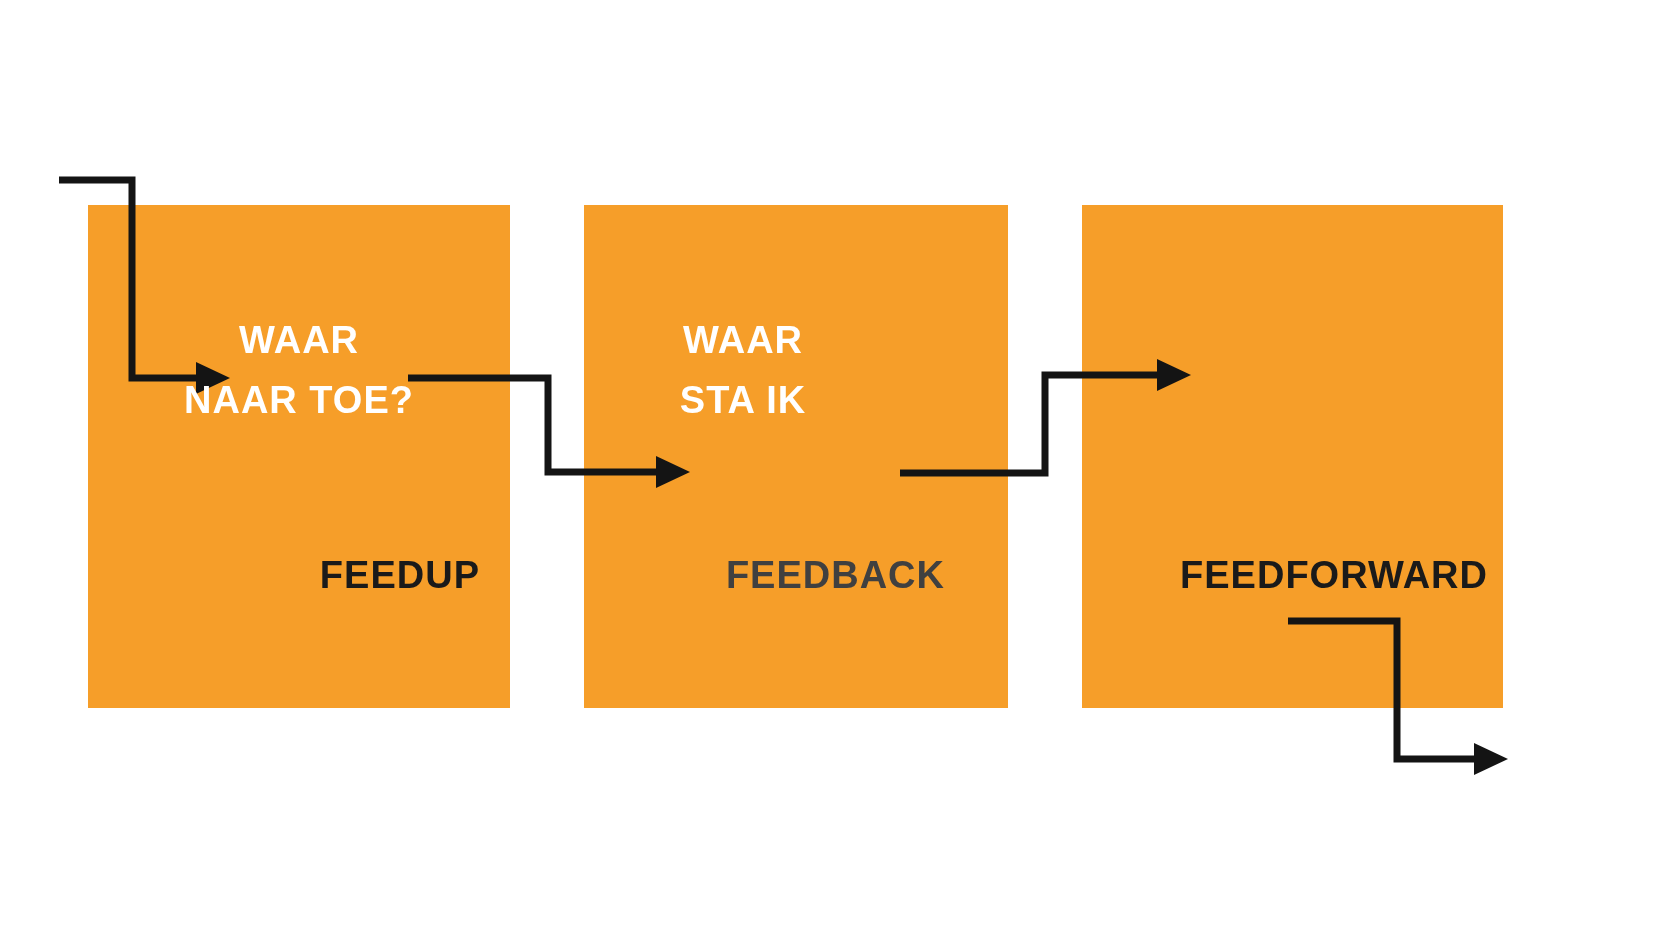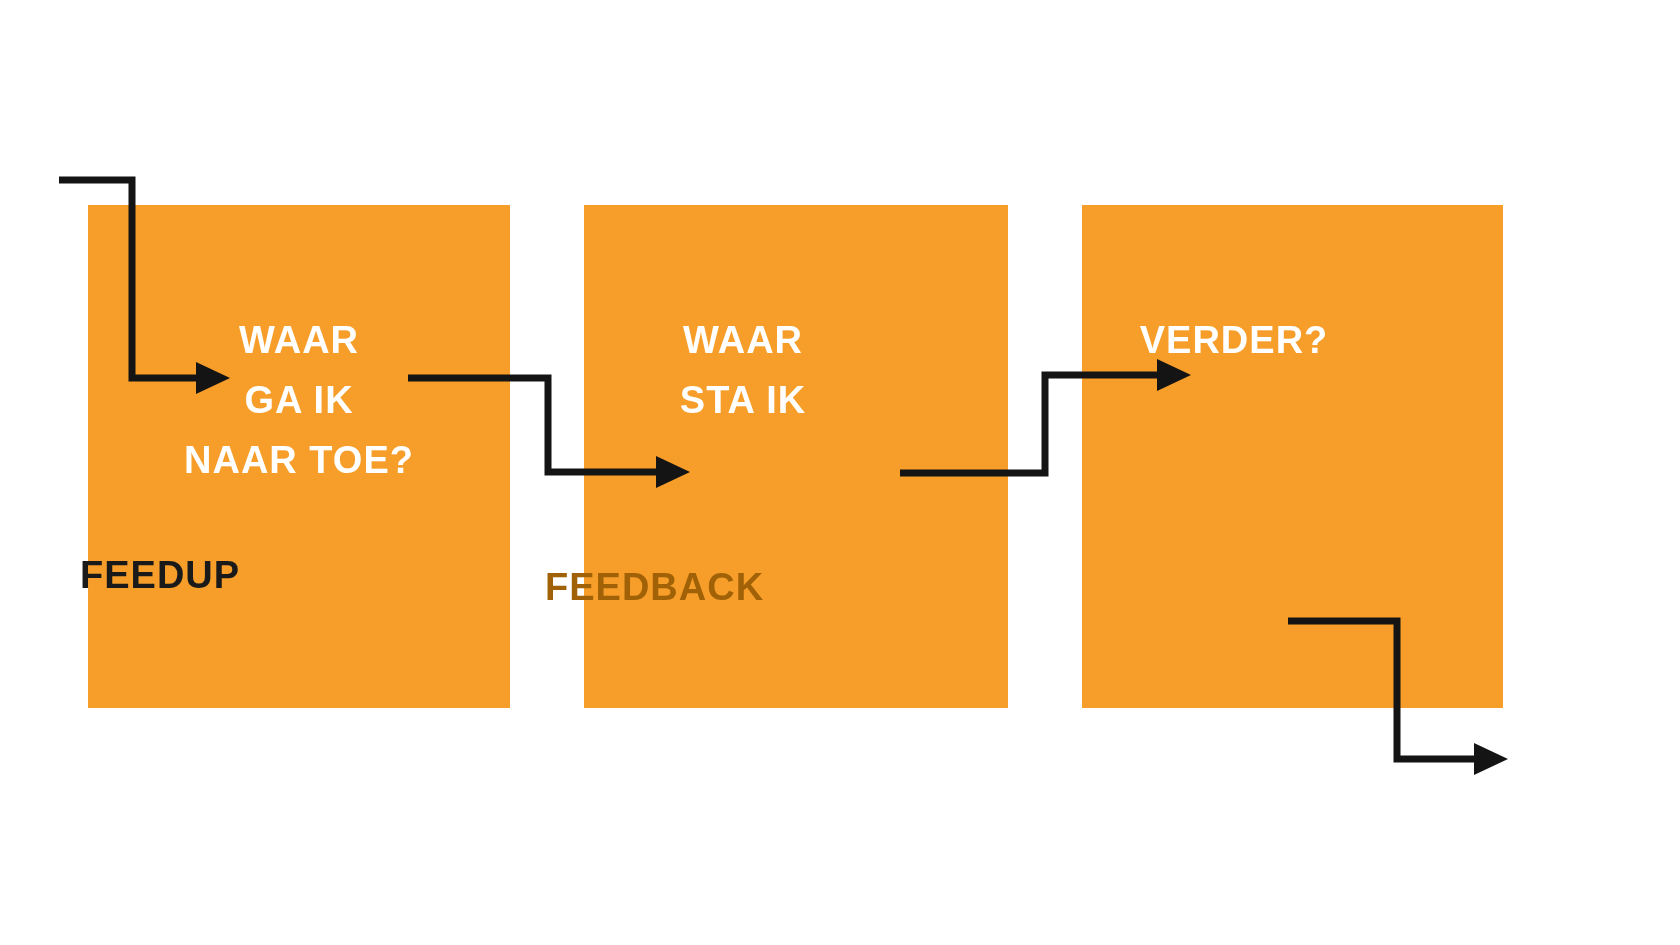--- a/index.html
+++ b/index.html
@@ -36,21 +36,21 @@
   }
   .question--1 { left: 99px; }
   .question--2 { left: 543px; }
   .question--3 { left: 1034px; }
   .question div { white-space: nowrap; }
 
   .label {
     position: absolute;
     top: 555px;
     width: 400px;
-    text-align: left;
+    text-align: right;
     font-size: 38px;
     font-weight: bold;
     line-height: 40px;
     letter-spacing: 1px;
   }
   .label--1 { left: 80px; }
   .label--2 { left: 545px; }
   .label--3 { left: 1088px; }
 
   .arrows {
@@ -91,27 +91,26 @@
       <polygon points="1191,375 1157,359 1157,391" stroke="none"></polygon>
     </g>
     <g style="stroke: rgb(20, 20, 20); fill: rgb(20, 20, 20);">
       <polyline points="1288,621 1397,621 1397,759 1480,759"></polyline>
       <polygon points="1508,759 1474,743 1474,775" stroke="none"></polygon>
     </g>
   </svg>
 
   <div class="question question--1" style="color: rgb(255, 255, 255);">
     <div>WAAR</div>
-    <div>GA IK</div>
     <div>NAAR TOE?</div>
   </div>
   <div class="question question--2" style="color: rgb(255, 255, 255);">
     <div>WAAR</div>
     <div>STA IK</div>
   </div>
   <div class="question question--3" style="color: rgb(255, 255, 255);">
-    <div>VERDER?</div>
   </div>
 
   <div class="label label--1" style="color: rgb(26, 26, 26);">FEEDUP</div>
-  <div class="label label--2" style="color: #a16207; margin-top: 12px;">FEEDBACK</div>
+  <div class="label label--2" style="color: #404040;">FEEDBACK</div>
+  <div class="label label--3" style="color: rgb(26, 26, 26);">FEEDFORWARD</div>
 
 </div>
 
 </body></html>

